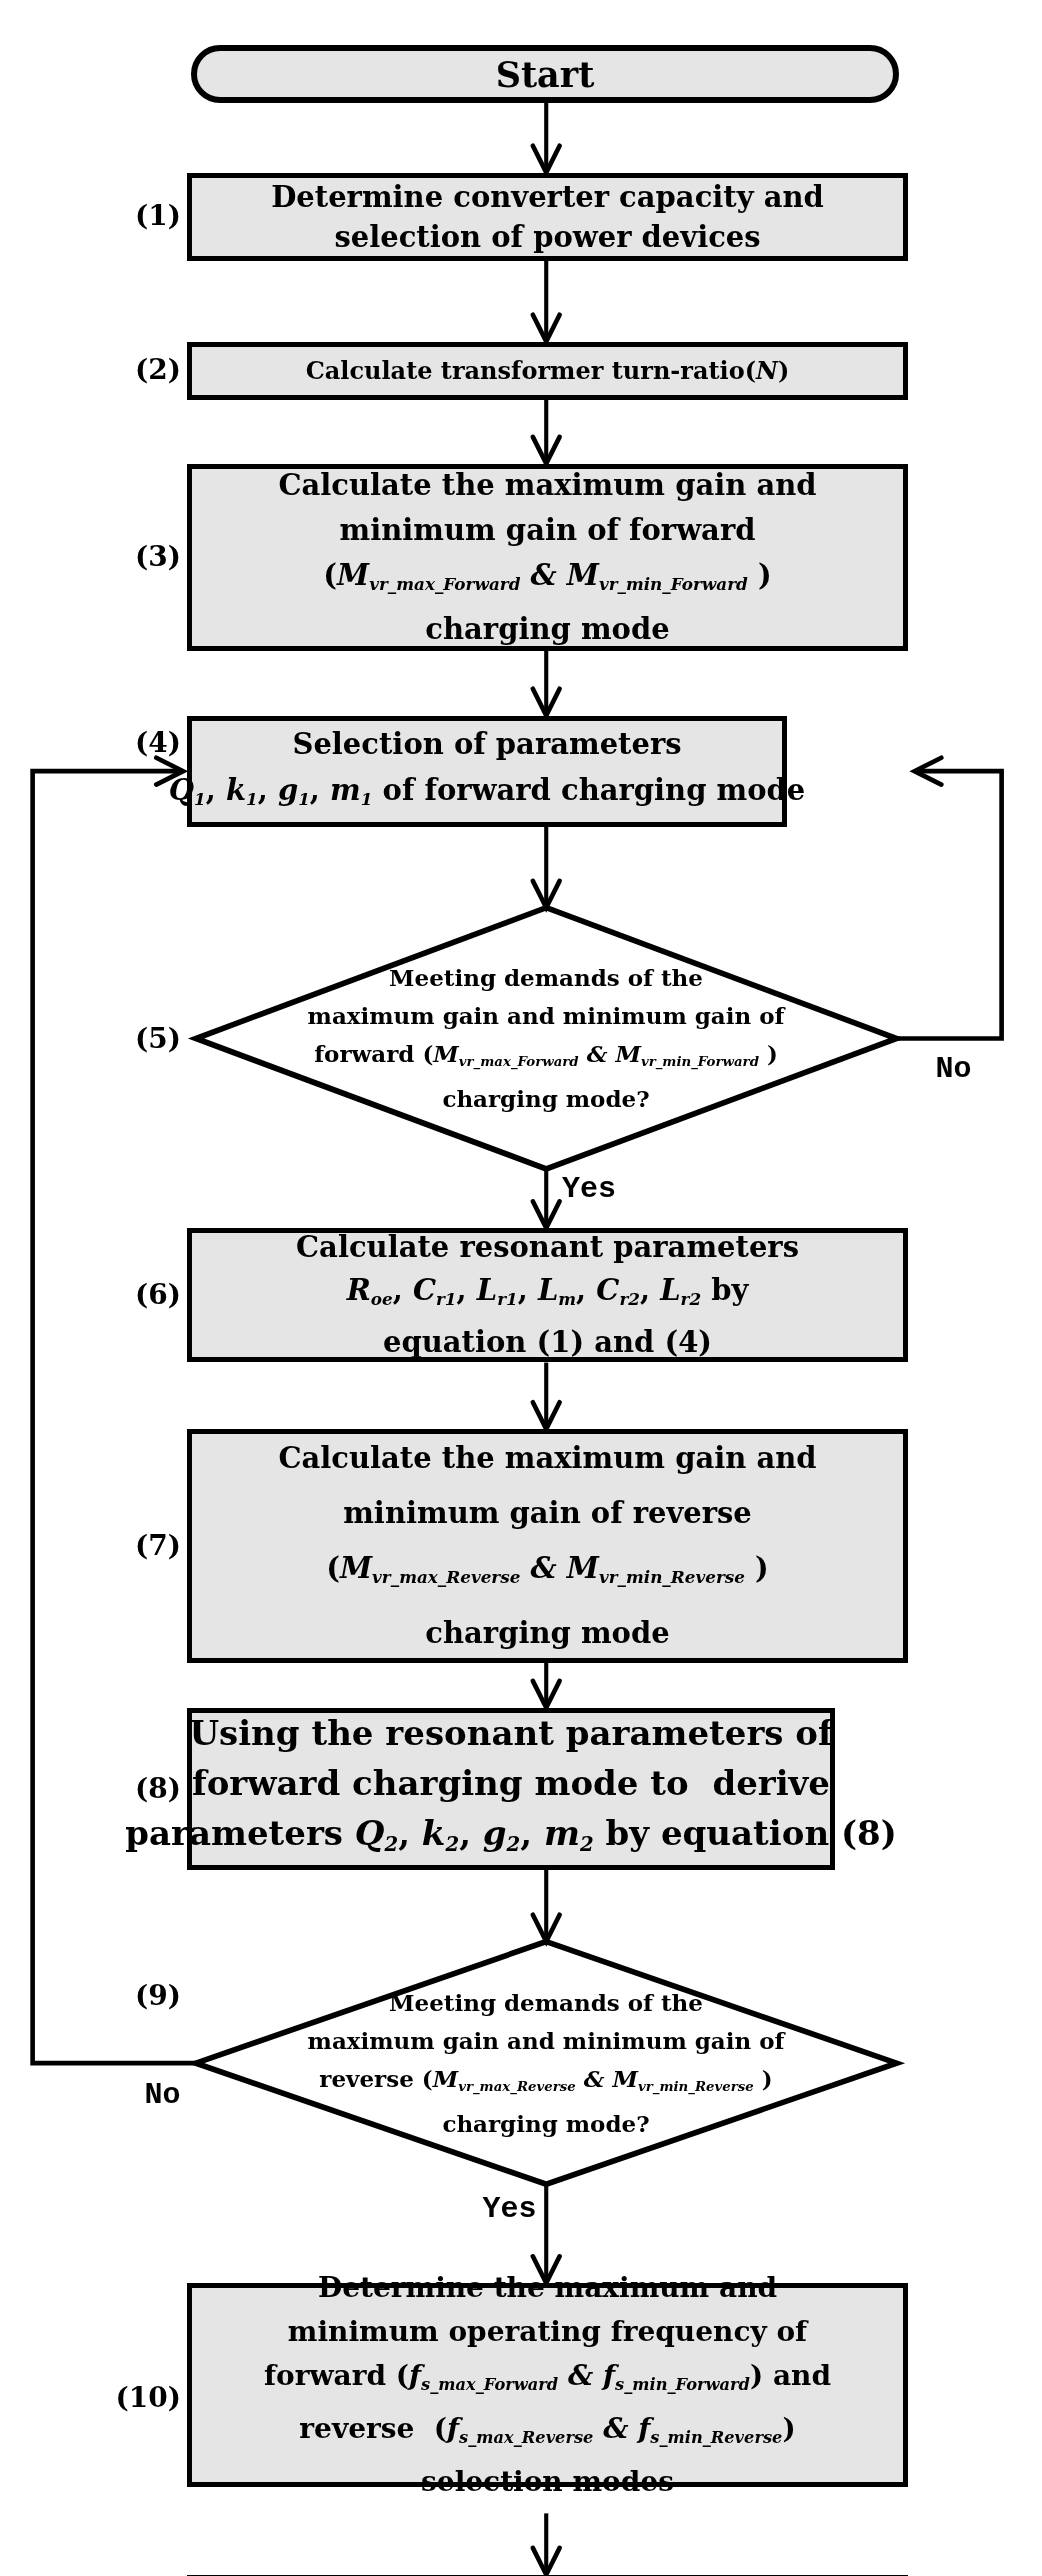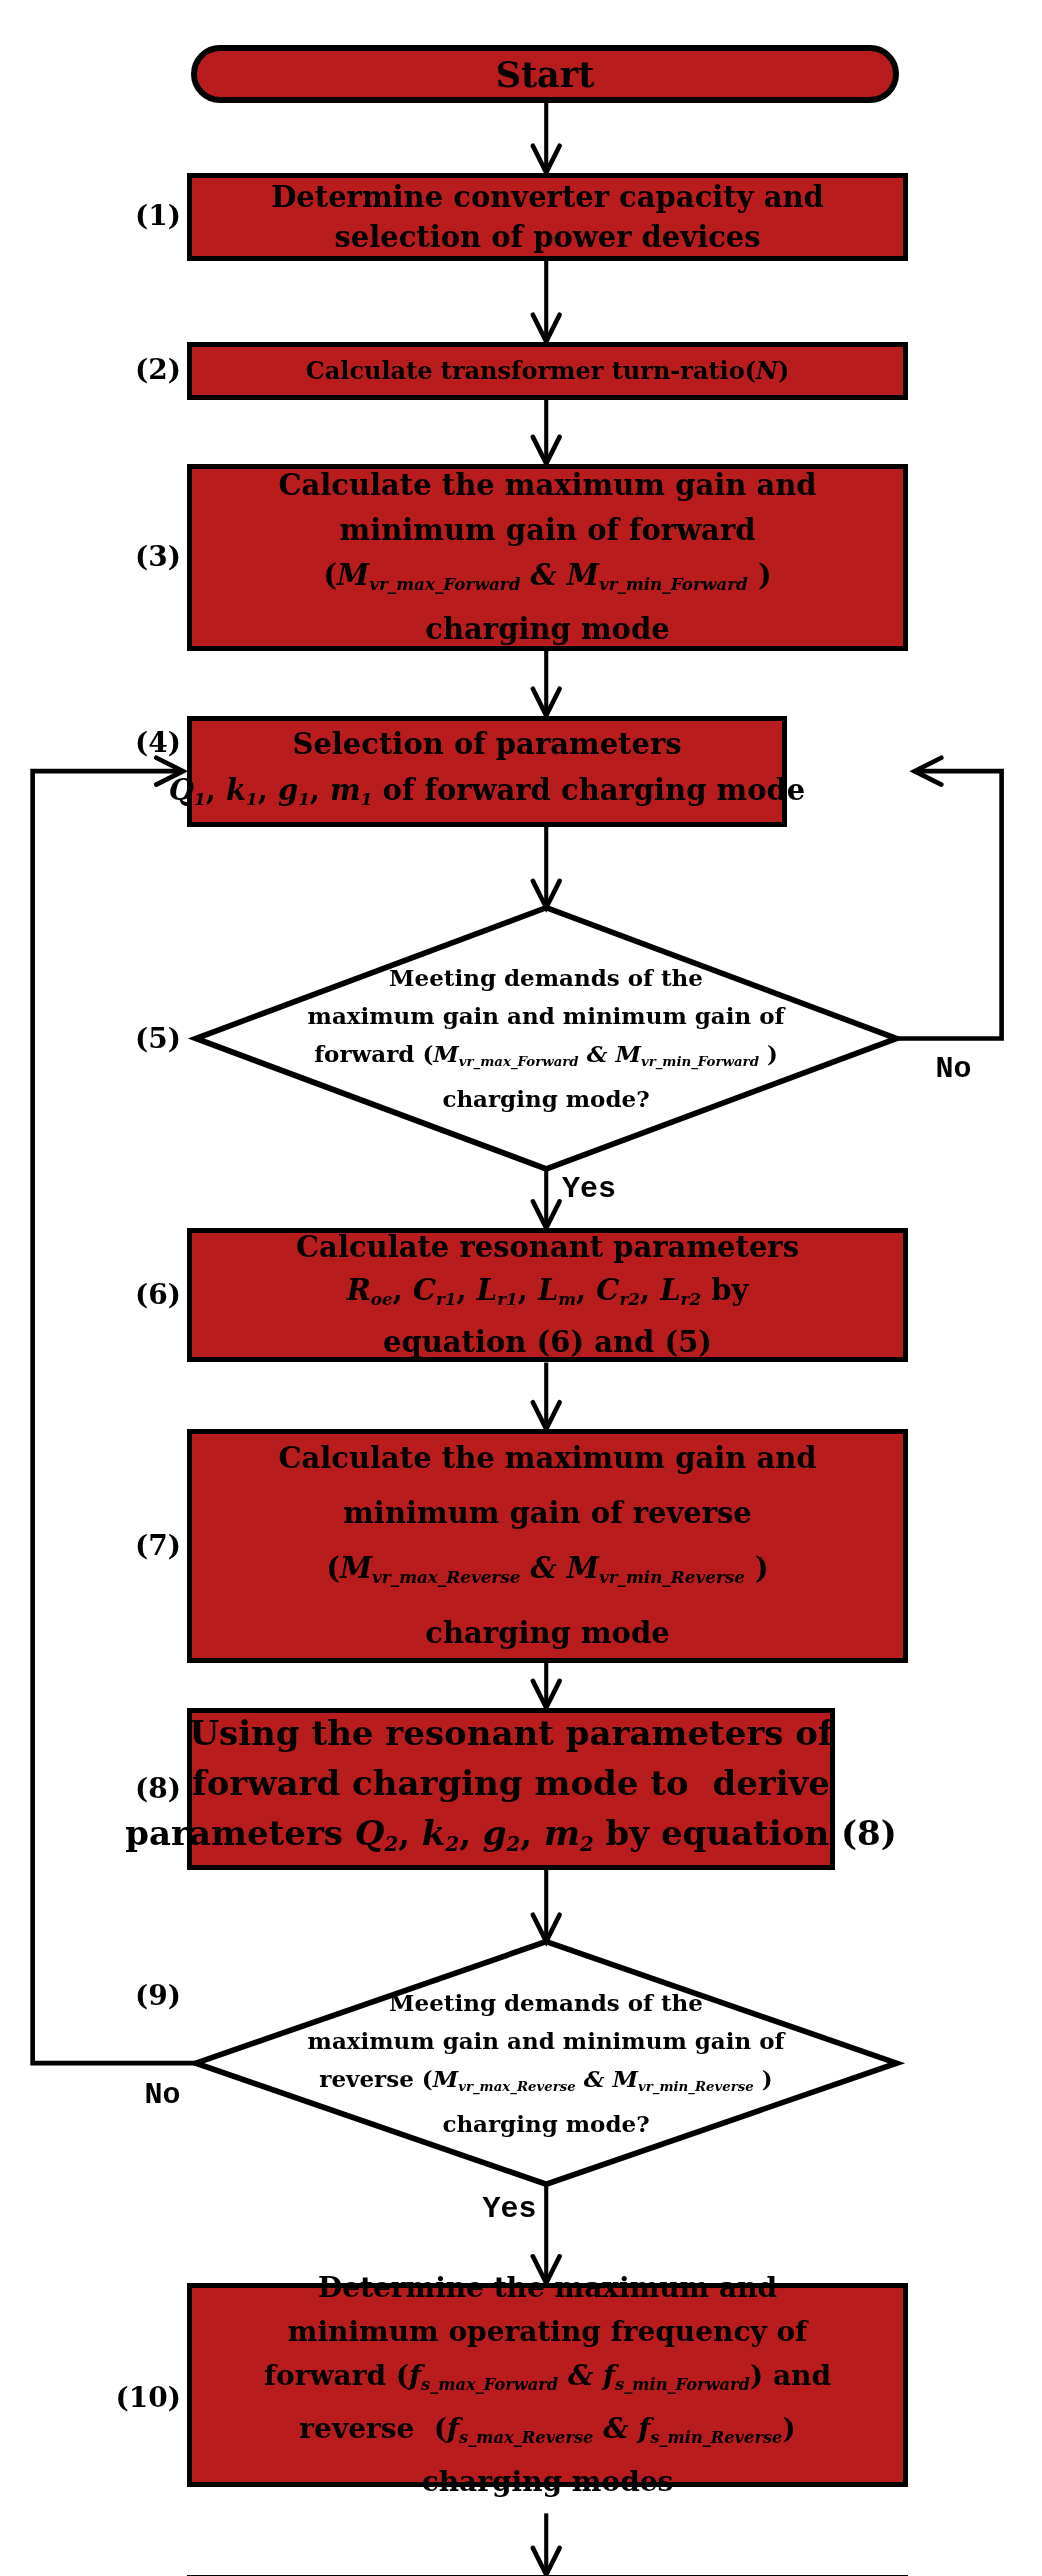--- a/index.html
+++ b/index.html
@@ -1,20 +1,20 @@
 <!DOCTYPE html>
 <html style="font-size:8.2px"><head>
 <meta charset="utf-8">
 <style>
   html,body{margin:0;padding:0;background:#ffffff;}
   body{width:1043px;height:2790px;position:relative;overflow:hidden;
        font-family:"DejaVu Serif","Liberation Serif",serif;font-weight:700;color:#000;}
   .canvas{position:absolute;left:0;top:0;width:1043px;height:2790px;}
   .wires{position:absolute;left:0;top:0;}
-  .node{position:absolute;box-sizing:border-box;background:#b91c1c;
+  .node{position:absolute;box-sizing:border-box;background:#e5e5e5;
         display:flex;flex-direction:column;justify-content:center;align-items:center;
         text-align:center;}
   .box{border:5.2px solid #000;text-align:center;}
   .terminal{border:6.7px solid #000;}
   .dtext{position:absolute;box-sizing:border-box;background:transparent;
          display:flex;flex-direction:column;justify-content:center;align-items:center;text-align:center;}
   .tline{white-space:pre;}
   .it{font-style:italic;}
   .sb{font-size:0.58em;vertical-align:-0.32em;}
   .step-label{position:absolute;width:103px;text-align:right;font-size:28px;line-height:36px;}
@@ -118,21 +118,21 @@
     </div>
   <div class="dtext" id="d5text">
       <div class="tline"><span>Meeting demands of the</span></div>
       <div class="tline"><span>maximum gain and minimum gain of</span></div>
       <div class="tline"><span>forward (</span><span class="it">M</span><span class="it sb">vr_max_Forward</span><span> </span><span class="it">&amp;</span><span> </span><span class="it">M</span><span class="it sb">vr_min_Forward</span><span> )</span></div>
       <div class="tline"><span>charging mode?</span></div>
     </div>
   <div class="node box" id="n6">
       <div class="tline"><span>Calculate resonant parameters</span></div>
       <div class="tline"><span class="it">R</span><span class="it sb">oe</span><span>, </span><span class="it">C</span><span class="it sb">r1</span><span>, </span><span class="it">L</span><span class="it sb">r1</span><span>, </span><span class="it">L</span><span class="it sb">m</span><span>, </span><span class="it">C</span><span class="it sb">r2</span><span>, </span><span class="it">L</span><span class="it sb">r2</span><span> by</span></div>
-      <div class="tline"><span>equation (6) and (5)</span></div>
+      <div class="tline"><span>equation (1) and (4)</span></div>
     </div>
   <div class="node box" id="n7">
       <div class="tline"><span>Calculate the maximum gain and</span></div>
       <div class="tline"><span>minimum gain of reverse</span></div>
       <div class="tline"><span>(</span><span class="it">M</span><span class="it sb">vr_max_Reverse</span><span> </span><span class="it">&amp;</span><span> </span><span class="it">M</span><span class="it sb">vr_min_Reverse</span><span> )</span></div>
       <div class="tline"><span>charging mode</span></div>
     </div>
   <div class="node box" id="n8">
       <div class="tline"><span>Using the resonant parameters of</span></div>
       <div class="tline"><span>forward charging mode to  derive</span></div>
@@ -142,21 +142,21 @@
       <div class="tline"><span>Meeting demands of the</span></div>
       <div class="tline"><span>maximum gain and minimum gain of</span></div>
       <div class="tline"><span>reverse (</span><span class="it">M</span><span class="it sb">vr_max_Reverse</span><span> </span><span class="it">&amp;</span><span> </span><span class="it">M</span><span class="it sb">vr_min_Reverse</span><span> )</span></div>
       <div class="tline"><span>charging mode?</span></div>
     </div>
   <div class="node box" id="n10">
       <div class="tline"><span>Determine the maximum and</span></div>
       <div class="tline"><span>minimum operating frequency of</span></div>
       <div class="tline"><span>forward (</span><span class="it">f</span><span class="it sb">s_max_Forward</span><span> </span><span class="it">&amp;</span><span> </span><span class="it">f</span><span class="it sb">s_min_Forward</span><span>) and</span></div>
       <div class="tline"><span>reverse  (</span><span class="it">f</span><span class="it sb">s_max_Reverse</span><span> </span><span class="it">&amp;</span><span> </span><span class="it">f</span><span class="it sb">s_min_Reverse</span><span>)</span></div>
-      <div class="tline"><span>charging modes</span></div>
+      <div class="tline"><span>selection modes</span></div>
     </div>
   <div class="node box" id="n11">
       <div class="tline"></div>
     </div>
 
   <div class="step-label" id="L1">(1)</div>
   <div class="step-label" id="L2">(2)</div>
   <div class="step-label" id="L3">(3)</div>
   <div class="step-label" id="L4">(4)</div>
   <div class="step-label" id="L5">(5)</div>

